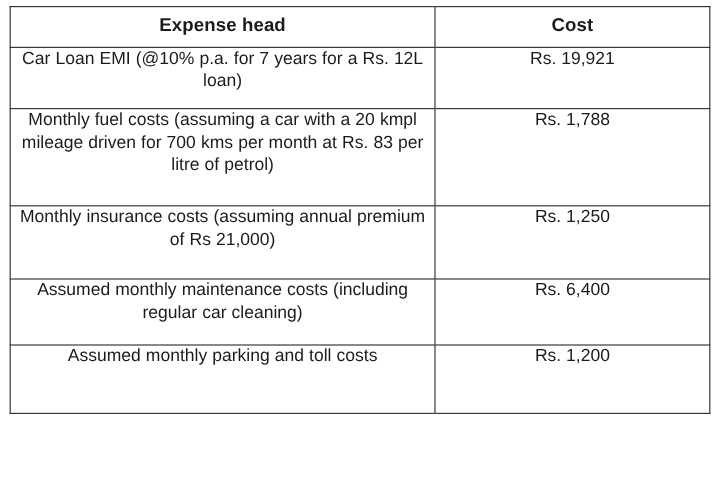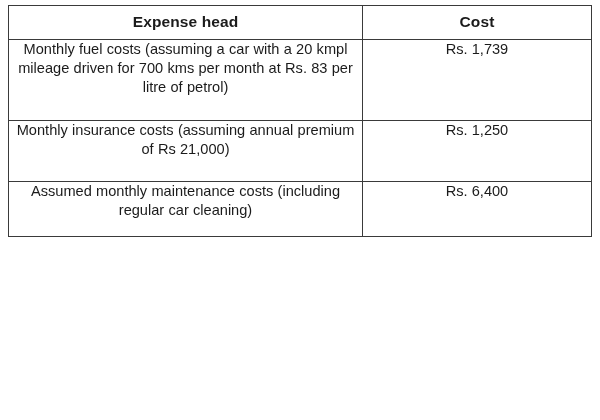--- a/index.html
+++ b/index.html
@@ -97,34 +97,42 @@
 
     <thead>
       <tr>
         <th>Expense head</th>
         <th>Cost</th>
       </tr>
     </thead>
 
     <tbody>
 
+      <tr data-row="0">
+        <td class="cell-head">Car Loan EMI (@10% p.a. for 7 years for a Rs. 12L loan)</td>
+        <td class="cell-cost">Rs. 19,921</td>
+      </tr>
 
       <tr data-row="1">
         <td class="cell-head">Monthly fuel costs (assuming a car with a 20 kmpl mileage driven for 700 kms per month at Rs. 83 per litre of petrol)</td>
-        <td class="cell-cost">Rs. 1,739</td>
+        <td class="cell-cost">Rs. 1,788</td>
       </tr>
 
       <tr data-row="2">
         <td class="cell-head">Monthly insurance costs (assuming annual premium of Rs 21,000)</td>
         <td class="cell-cost">Rs. 1,250</td>
       </tr>
 
       <tr data-row="3">
         <td class="cell-head">Assumed monthly maintenance costs (including regular car cleaning)</td>
         <td class="cell-cost">Rs. 6,400</td>
       </tr>
 
+      <tr data-row="4">
+        <td class="cell-head">Assumed monthly parking and toll costs</td>
+        <td class="cell-cost">Rs. 1,200</td>
+      </tr>
 
 
     </tbody>
   </table>
 
 </div>
 
 </body></html>

